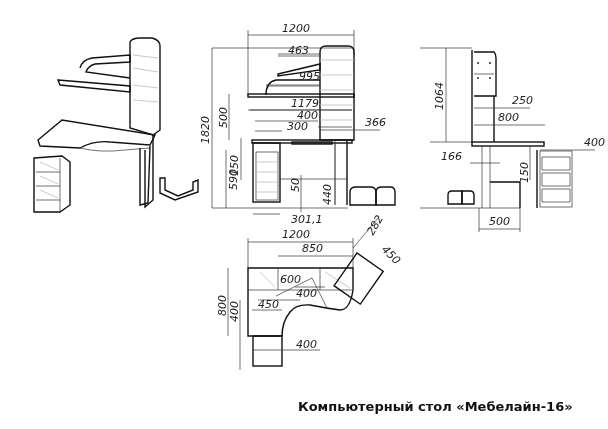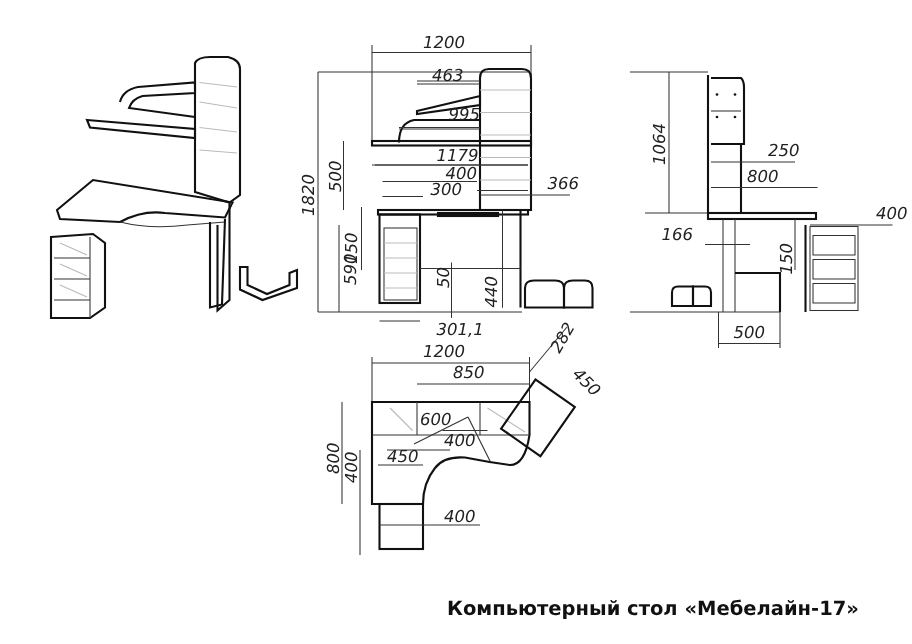--- a/index.html
+++ b/index.html
@@ -182,13 +182,13 @@
     <text class="dim" transform="translate(381,250) rotate(45)">450</text>
     <text class="dim" x="280" y="283">600</text>
     <text class="dim" x="296" y="297">400</text>
     <text class="dim" x="258" y="308">450</text>
     <text class="dim" transform="translate(226,316) rotate(-90)">800</text>
     <text class="dim" transform="translate(238,322) rotate(-90)">400</text>
     <text class="dim" x="296" y="348">400</text>
   </g>
 </svg>
 
-<div class="title">Компьютерный стол «Мебелайн-17»</div>
+<div class="title">Компьютерный стол «Мебелайн-16»</div>
 
 </body></html>

